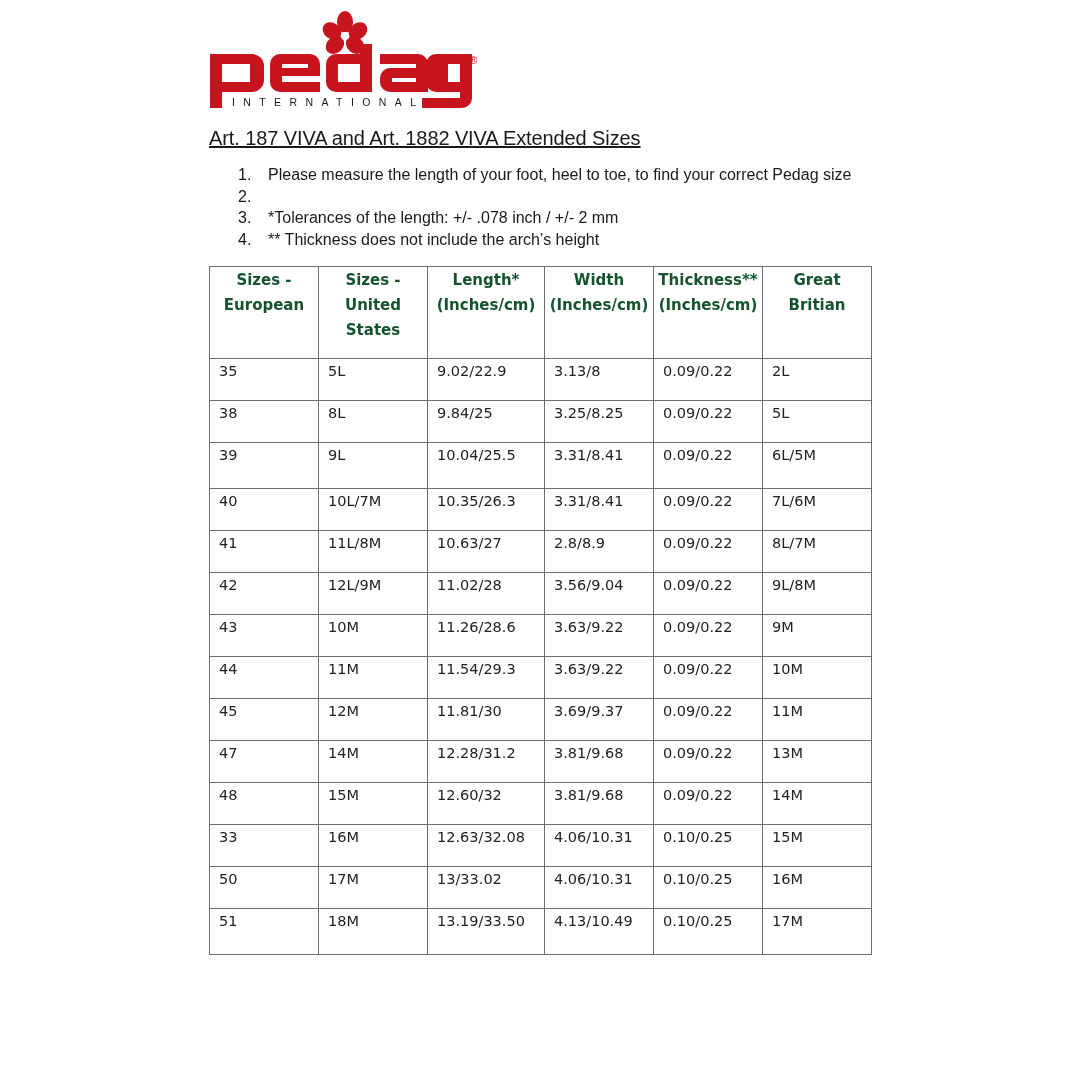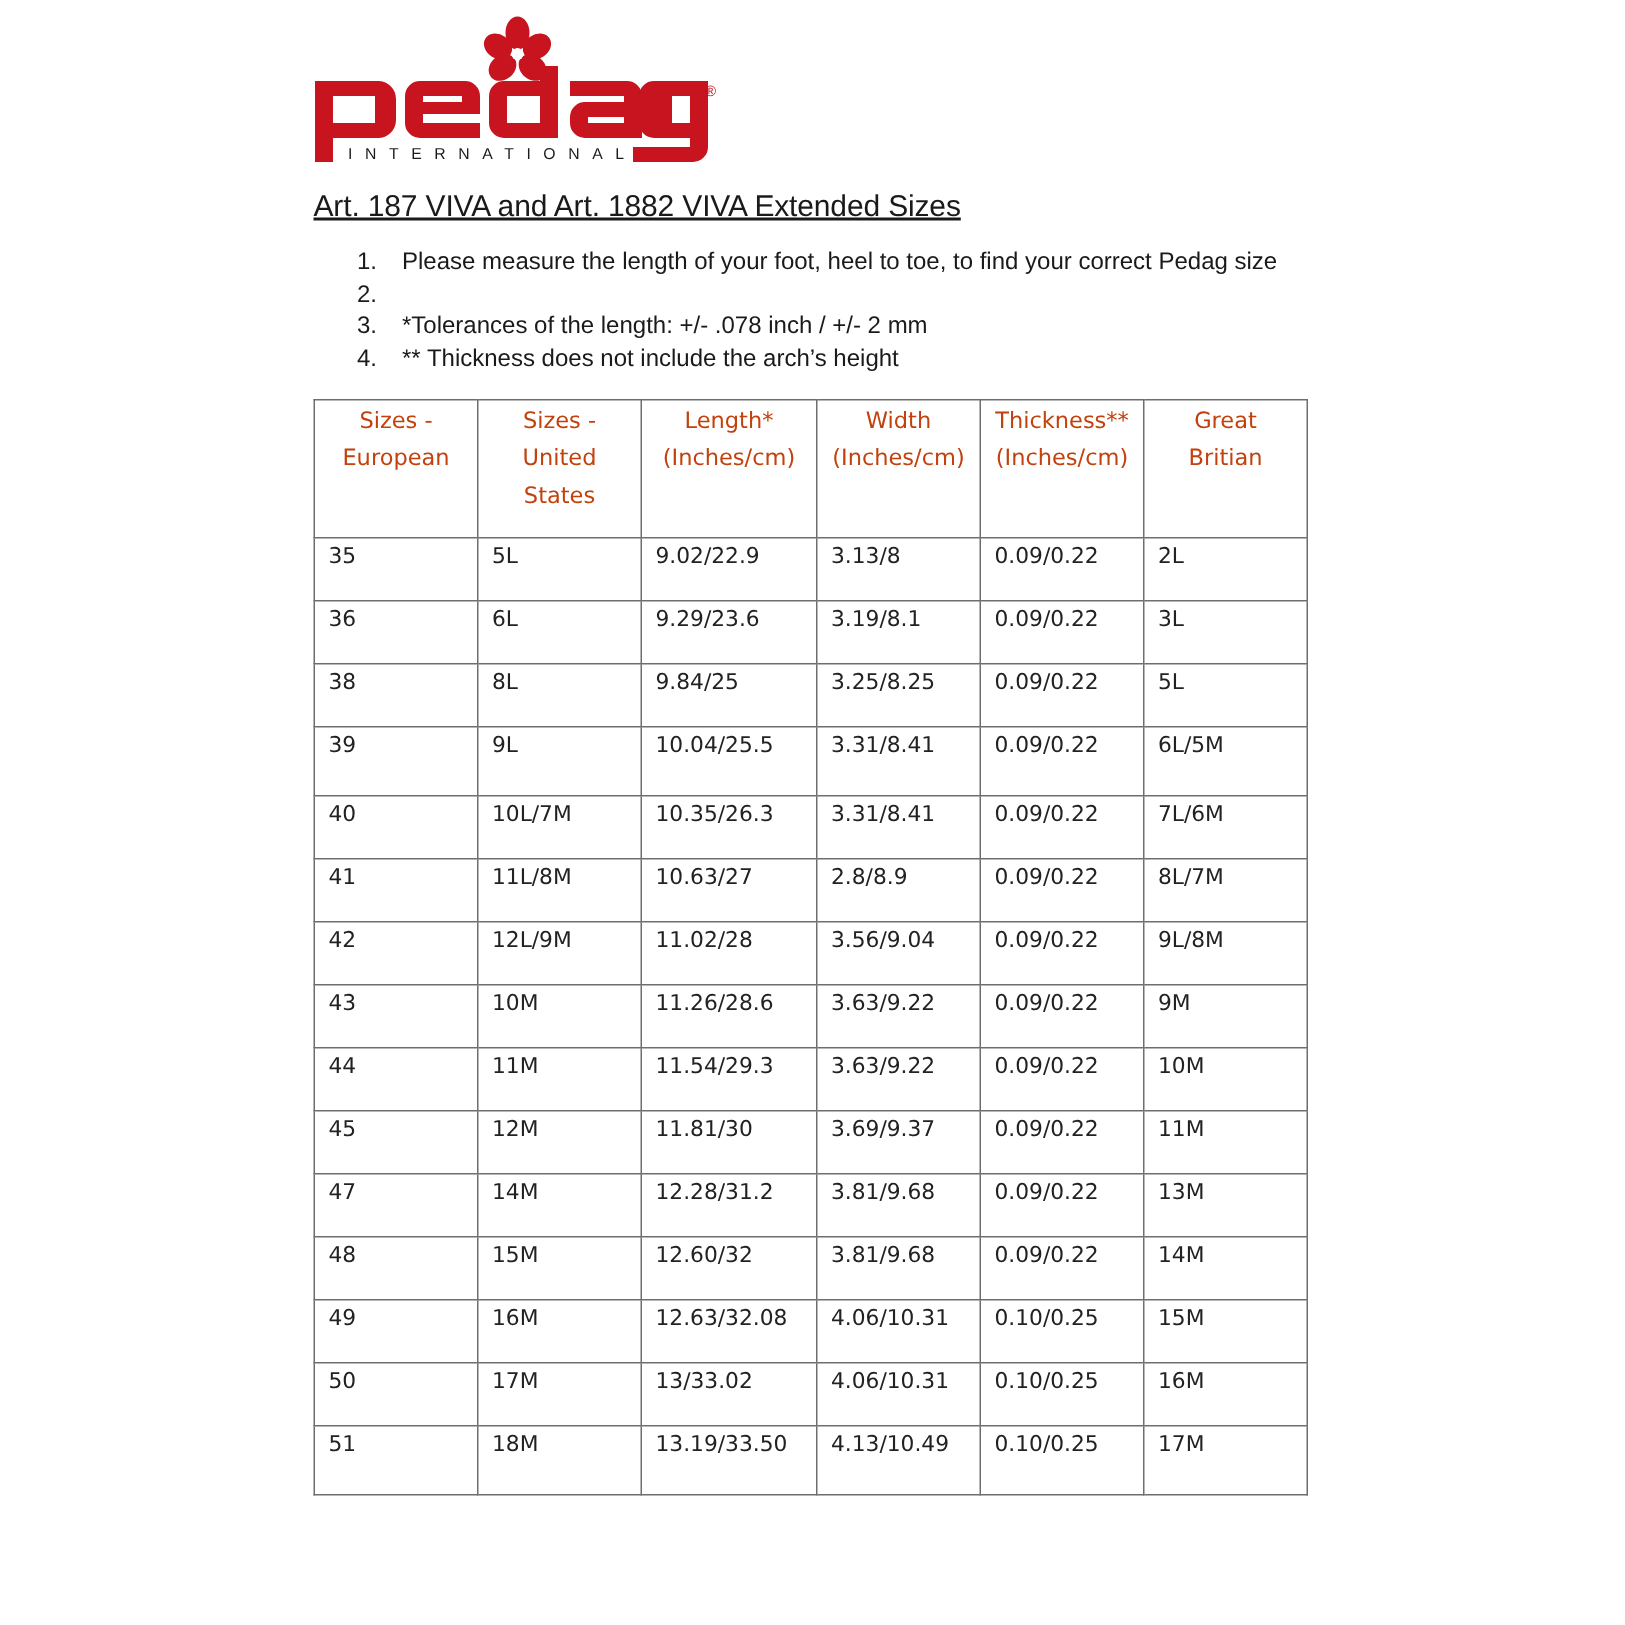--- a/index.html
+++ b/index.html
@@ -9,21 +9,21 @@
     .logo svg { display: block; }
 
     .doc-title { position: absolute; left: 209px; top: 127px; font-size: 20px; text-decoration: underline; letter-spacing: -0.1px; }
 
     .notes { position: absolute; left: 238px; top: 164px; margin: 0; padding: 0; list-style: none; font-size: 16px; }
     .notes li { display: flex; height: 21.5px; line-height: 21.5px; }
     .notes .num { width: 30px; }
 
     table.size-table { position: absolute; left: 209px; top: 266px; border-collapse: collapse; font-family: "DejaVu Sans", sans-serif; font-size: 14.5px; }
     table.size-table th, table.size-table td { border: 1.5px solid #6e6e6e; padding: 0; vertical-align: top; }
-    table.size-table th { font-weight: normal; text-align: center; height: 90px; line-height: 25px; padding-top: 1px; font-size: 15px; color: #c2410c; }
+    table.size-table th { font-weight: bold; text-align: center; height: 90px; line-height: 25px; padding-top: 1px; font-size: 15px; color: #14532d; }
     table.size-table td { text-align: left; padding-left: 9px; padding-top: 2px; height: 39px; line-height: 21px; color: #222; }
     table.size-table tr.tall td { height: 43px; }
     col.c1 { width: 109px; } col.c2 { width: 109px; } col.c3 { width: 117px; }
     col.c4 { width: 109px; } col.c5 { width: 109px; } col.c6 { width: 109px; }
     th .line { display: block; }
   </style>
 </head>
 <body>
 
 <div class="logo">
@@ -116,28 +116,20 @@
   <tbody id="table-body">
       <tr>
         <td>35</td>
         <td>5L</td>
         <td>9.02/22.9</td>
         <td>3.13/8</td>
         <td>0.09/0.22</td>
         <td>2L</td>
       </tr>
       <tr>
-        <td>36</td>
-        <td>6L</td>
-        <td>9.29/23.6</td>
-        <td>3.19/8.1</td>
-        <td>0.09/0.22</td>
-        <td>3L</td>
-      </tr>
-      <tr>
         <td>38</td>
         <td>8L</td>
         <td>9.84/25</td>
         <td>3.25/8.25</td>
         <td>0.09/0.22</td>
         <td>5L</td>
       </tr>
       <tr class="tall">
         <td>39</td>
         <td>9L</td>
@@ -204,21 +196,21 @@
       </tr>
       <tr>
         <td>48</td>
         <td>15M</td>
         <td>12.60/32</td>
         <td>3.81/9.68</td>
         <td>0.09/0.22</td>
         <td>14M</td>
       </tr>
       <tr>
-        <td>49</td>
+        <td>33</td>
         <td>16M</td>
         <td>12.63/32.08</td>
         <td>4.06/10.31</td>
         <td>0.10/0.25</td>
         <td>15M</td>
       </tr>
       <tr>
         <td>50</td>
         <td>17M</td>
         <td>13/33.02</td>

